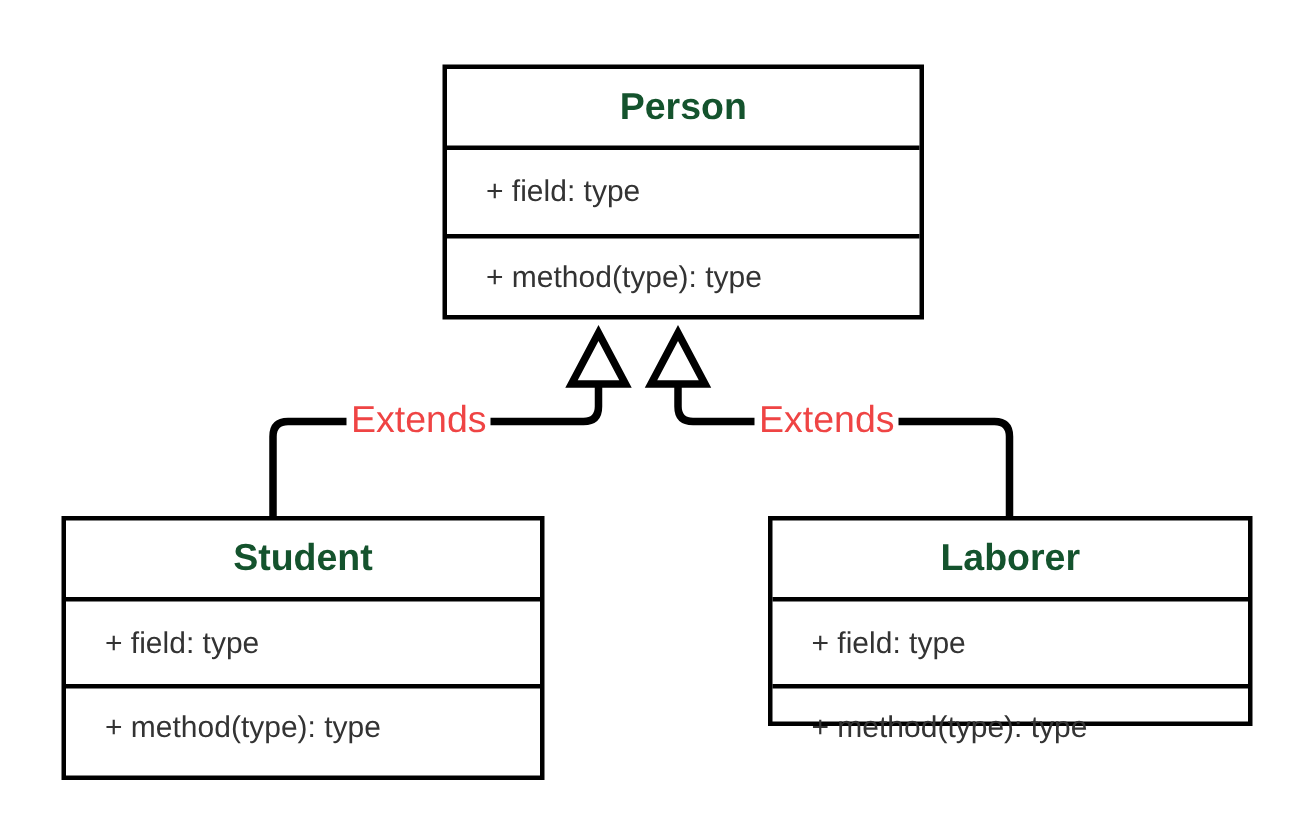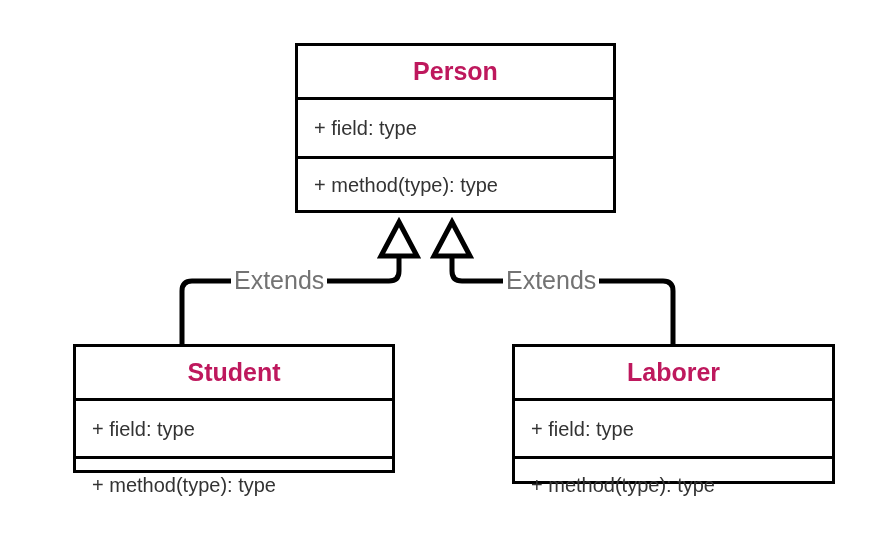--- a/index.html
+++ b/index.html
@@ -46,30 +46,30 @@
     box-sizing: border-box;
     display: flex;
     align-items: center;
     justify-content: center;
     border-bottom: 3px solid #000000;
   }
 
   .uml-class .title-text {
     font-weight: bold;
     font-size: 25px;
-    color: #be185d;
+    color: #14532d;
     letter-spacing: 0px;
     line-height: 1;
   }
 
   .uml-class .member-row {
     box-sizing: border-box;
     display: flex;
     align-items: center;
-    padding-left: 16px;
+    padding-left: 26px;
   }
 
   .uml-class .member-row.with-divider {
     border-bottom: 3px solid #000000;
   }
 
   .uml-class .member-text {
     font-size: 20px;
     color: #333333;
     line-height: 1;
@@ -85,22 +85,21 @@
   }
   #class-person .title-row { height: 54px; }
   #class-person .member-row.r1 { height: 59px; }
   #class-person .member-row.r2 { height: 51px; }
 
   
   #class-student {
     left: 41px;
     top: 344px;
     width: 322px;
-    height: 129px;
-    margin-left: 32px;
+    height: 176px;
   }
   #class-student .title-row { height: 54px; }
   #class-student .member-row.r1 { height: 58px; }
   #class-student .member-row.r2 { height: 51px; }
 
   
   #class-laborer {
     left: 512px;
     top: 344px;
     width: 323px;
@@ -109,21 +108,21 @@
   #class-laborer .title-row { height: 54px; }
   #class-laborer .member-row.r1 { height: 58px; }
   #class-laborer .member-row.r2 { height: 51px; }
 
   
   .edge-label {
     position: absolute;
     z-index: 3;
     background: #ffffff;
     font-size: 25px;
-    color: #737373;
+    color: #ef4444;
     line-height: 1;
     padding: 0 3px;
     white-space: nowrap;
   }
   #label-extends-left {
     left: 231px;
     top: 268px;
   }
   #label-extends-right {
     left: 503px;

